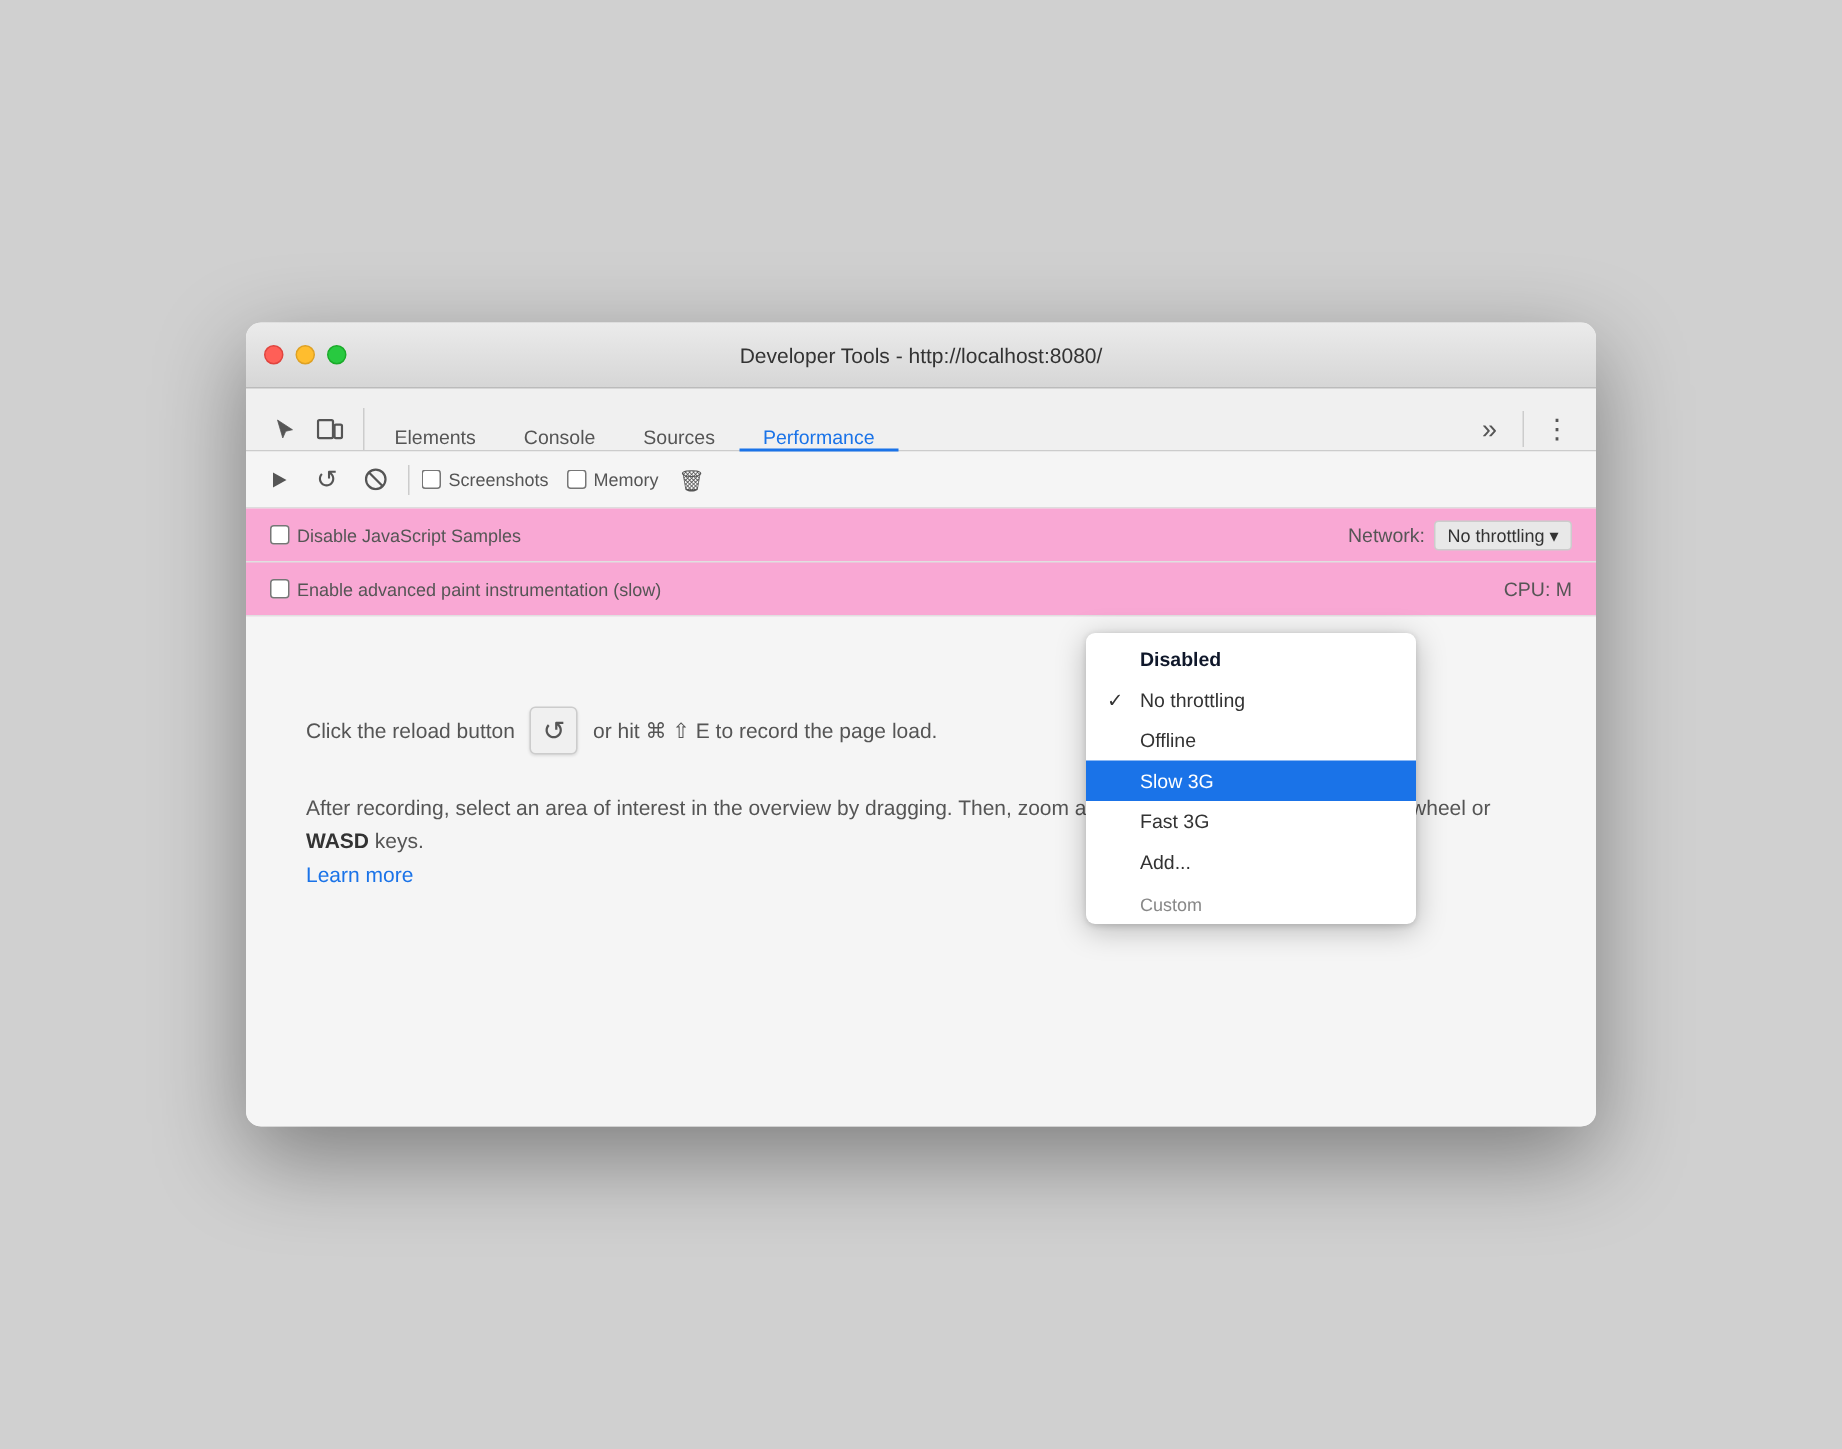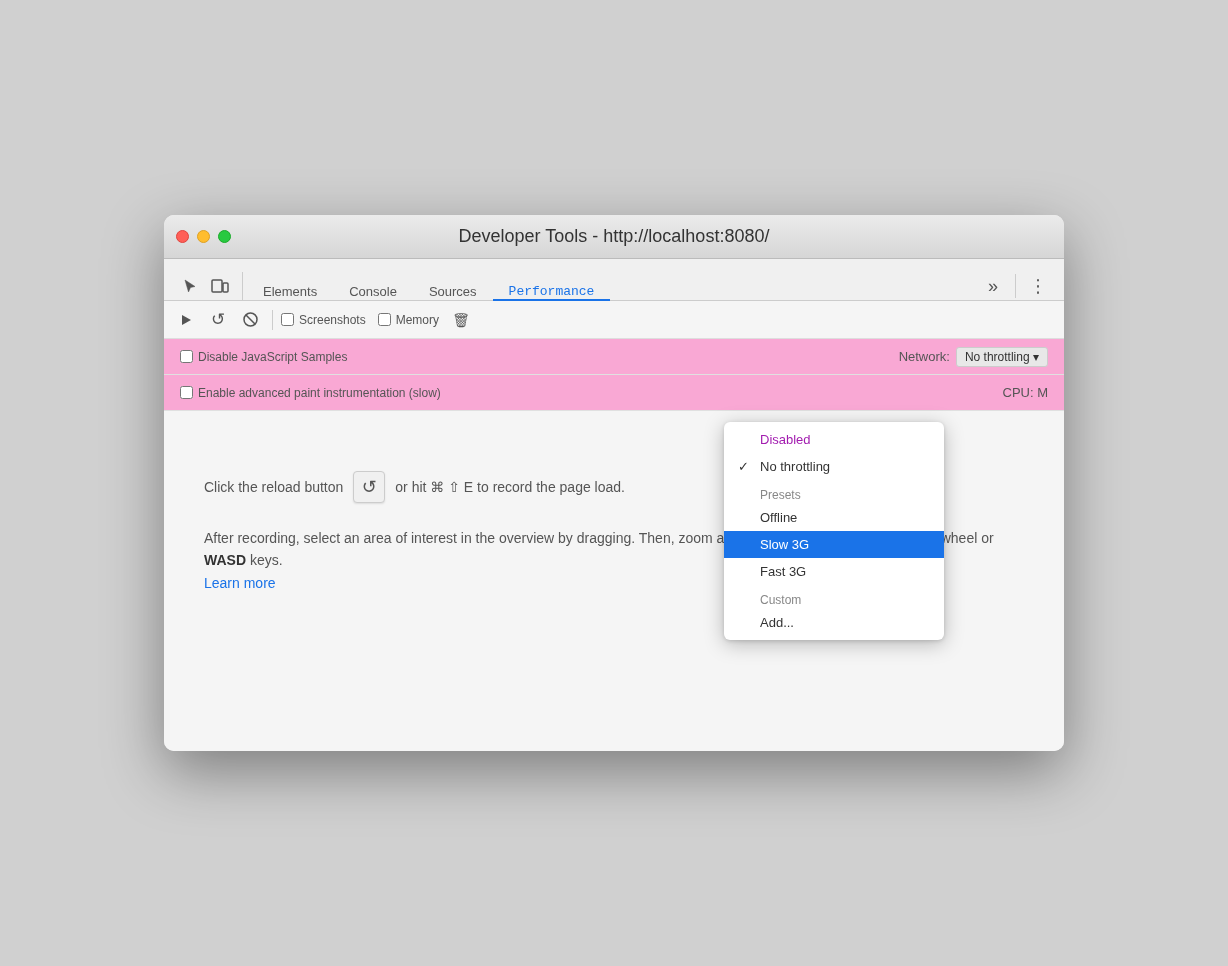--- a/index.html
+++ b/index.html
@@ -48,21 +48,21 @@
     }
 
     .traffic-light.close { background: #ff5f57; border: 1px solid #e0443e; }
     .traffic-light.minimize { background: #ffbd2e; border: 1px solid #dea123; }
     .traffic-light.maximize { background: #28c940; border: 1px solid #1aab29; }
 
     .title-bar-title {
       position: absolute;
       left: 50%;
       transform: translateX(-50%);
-      font-size: 18px;
+      font-size: 14px;
       color: #333;
       font-weight: 500;
     }
 
     
     .tab-bar {
       background: #f0f0f0;
       border-bottom: 1px solid #ccc;
       display: flex;
       align-items: flex-end;
@@ -104,21 +104,20 @@
       color: #555;
       cursor: pointer;
       border-bottom: 2px solid transparent;
       margin-bottom: -1px;
     }
 
     .tab.active {
       color: #1a73e8;
       border-bottom: 2px solid #1a73e8;
       font-weight: 500;
-      font-family: Liberation Mono, monospace;
     }
 
     .tab-bar-right {
       margin-left: auto;
       display: flex;
       align-items: center;
       padding: 0 8px;
       gap: 4px;
     }
 
@@ -312,22 +311,23 @@
       position: relative;
       white-space: nowrap;
     }
 
     .menu-item.selected {
       background: #1a73e8;
       color: #fff;
     }
 
     .menu-item.disabled-item {
-      color: #a21caf;
+      color: #0f172a;
       pointer-events: none;
+      font-weight: bold;
     }
 
     .menu-item.section-header {
       color: #888;
       font-size: 12px;
       padding-top: 8px;
       padding-bottom: 2px;
       pointer-events: none;
     }
 
@@ -444,37 +444,34 @@
 
   <div class="dropdown-overlay">
     <div class="dropdown-menu">
       <div class="menu-item disabled-item">
         <span>Disabled</span>
       </div>
       <div class="menu-item">
         <span class="checkmark">✓</span>
         <span>No throttling</span>
       </div>
-      <div class="menu-item section-header">
-        <span>Presets</span>
-      </div>
       <div class="menu-item">
         <span>Offline</span>
       </div>
       <div class="menu-item selected">
         <span>Slow 3G</span>
       </div>
       <div class="menu-item">
         <span>Fast 3G</span>
       </div>
+      <div class="menu-item">
+        <span>Add...</span>
+      </div>
       <div class="menu-item section-header">
         <span>Custom</span>
-      </div>
-      <div class="menu-item">
-        <span>Add...</span>
       </div>
     </div>
 
     <div style="position:absolute; top:370px; left:755px; pointer-events:none;">
       <svg width="20" height="22" viewBox="0 0 20 22">
         <path d="M2 2L2 17L6 13L8 19L10 18L8 12L13 12Z" fill="white" stroke="#333" stroke-width="1"></path>
       </svg>
     </div>
   </div>
 

